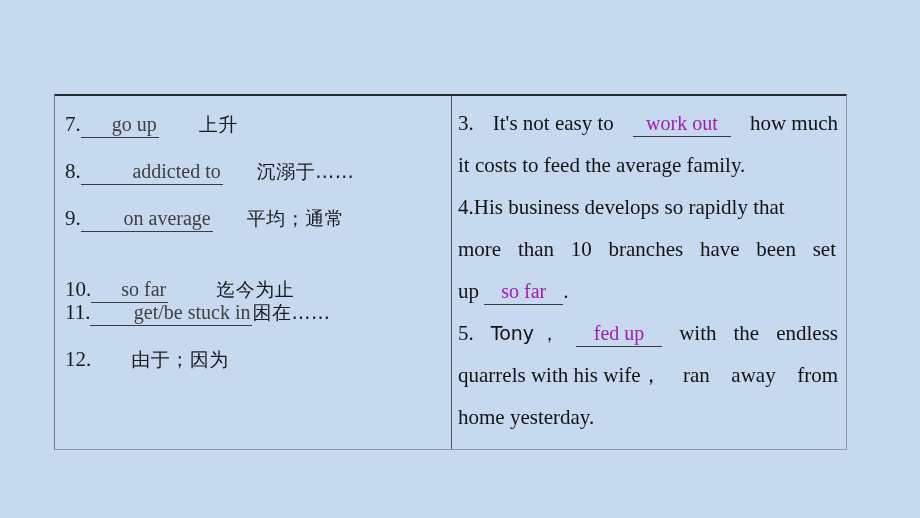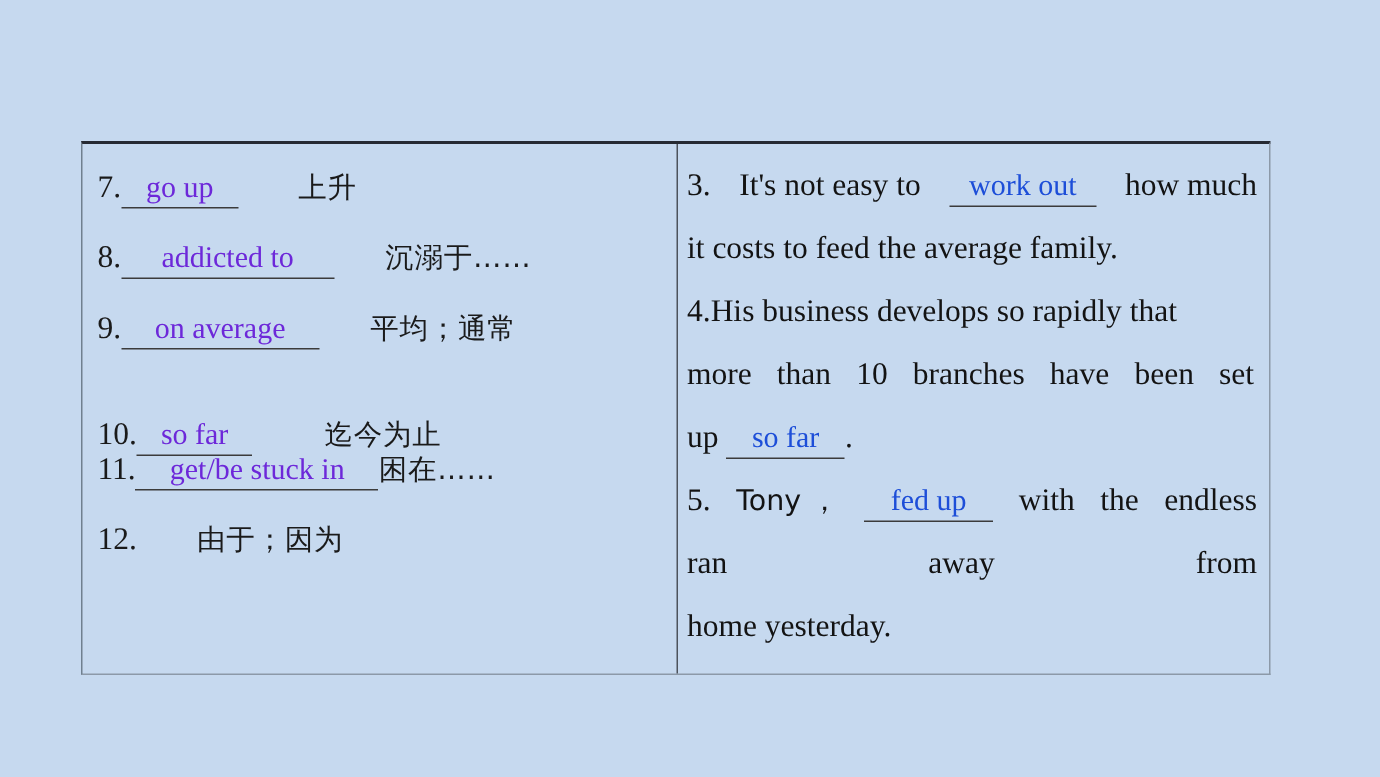--- a/index.html
+++ b/index.html
@@ -64,22 +64,22 @@
   }
   .vnum {
     font-size: 21px;
     color: #1a1a1a;
   }
   
   .blank {
     position: relative;
     display: inline-block;
     border-bottom: 1.3px solid #3b3b3b;
-    text-align: center;
-    color: #6d28d9;
+    text-align: right;
+    color: #404040;
     font-size: 20px;
     line-height: 1;
     padding: 0 2px 3px 2px;
     vertical-align: baseline;
   }
   .vmeaning {
     font-family: "DejaVu Sans", sans-serif;
     font-size: 19px;
     color: #1a1a1a;
     letter-spacing: 0.5px;
@@ -112,21 +112,21 @@
     height: 42px;
   }
   .justify-line.tight { width: 378px; }
   .ln-plain { display: block; height: 42px; }
 
   .blank-r {
     position: relative;
     display: inline-block;
     border-bottom: 1.3px solid #3b3b3b;
     text-align: center;
-    color: #1d4ed8;
+    color: #a21caf;
     font-size: 20px;
     line-height: 1;
     padding: 0 2px 3px 2px;
   }
   .w-workout { width: 94px; }
   .w-sofar-r { width: 75px; }
   .w-fedup   { width: 82px; }
 
   .cjk { font-family: "DejaVu Sans", sans-serif; font-size: 19px; }
 </style>
@@ -210,20 +210,21 @@
       <div class="sent-block">
         <div class="justify-line">
           <span>5.</span>
           <span class="cjk">Tony ，</span>
           <span class="blank-r w-fedup">fed up</span>
           <span>with</span>
           <span>the</span>
           <span>endless</span>
         </div>
         <div class="justify-line">
+          <span class="cjk-inline">quarrels with his wife，</span>
           <span>ran</span>
           <span>away</span>
           <span>from</span>
         </div>
         <div class="ln-plain">home yesterday.</div>
       </div>
 
     </div>
 
   </div>

